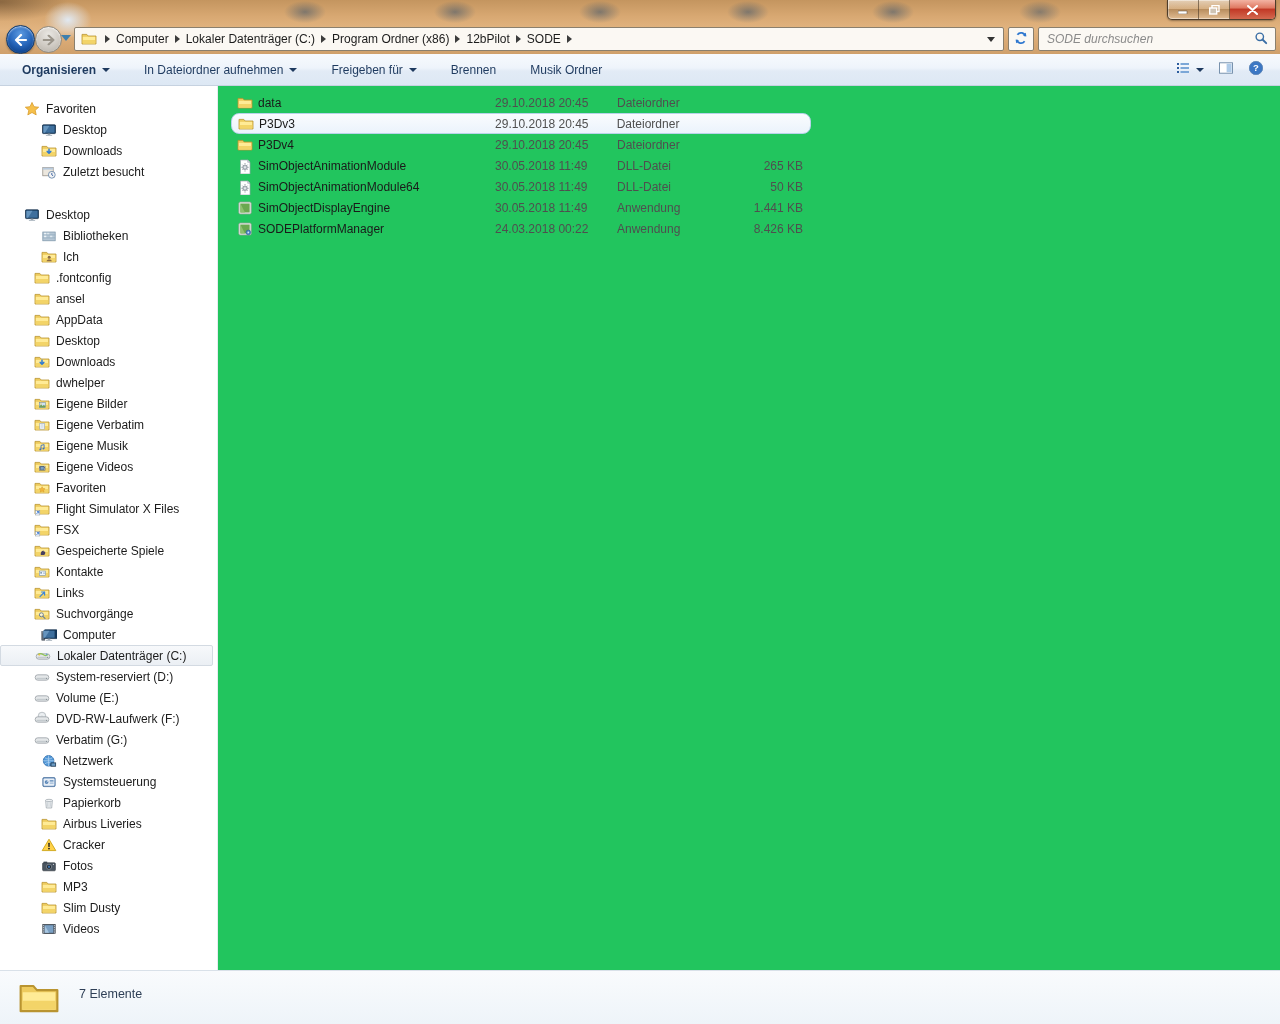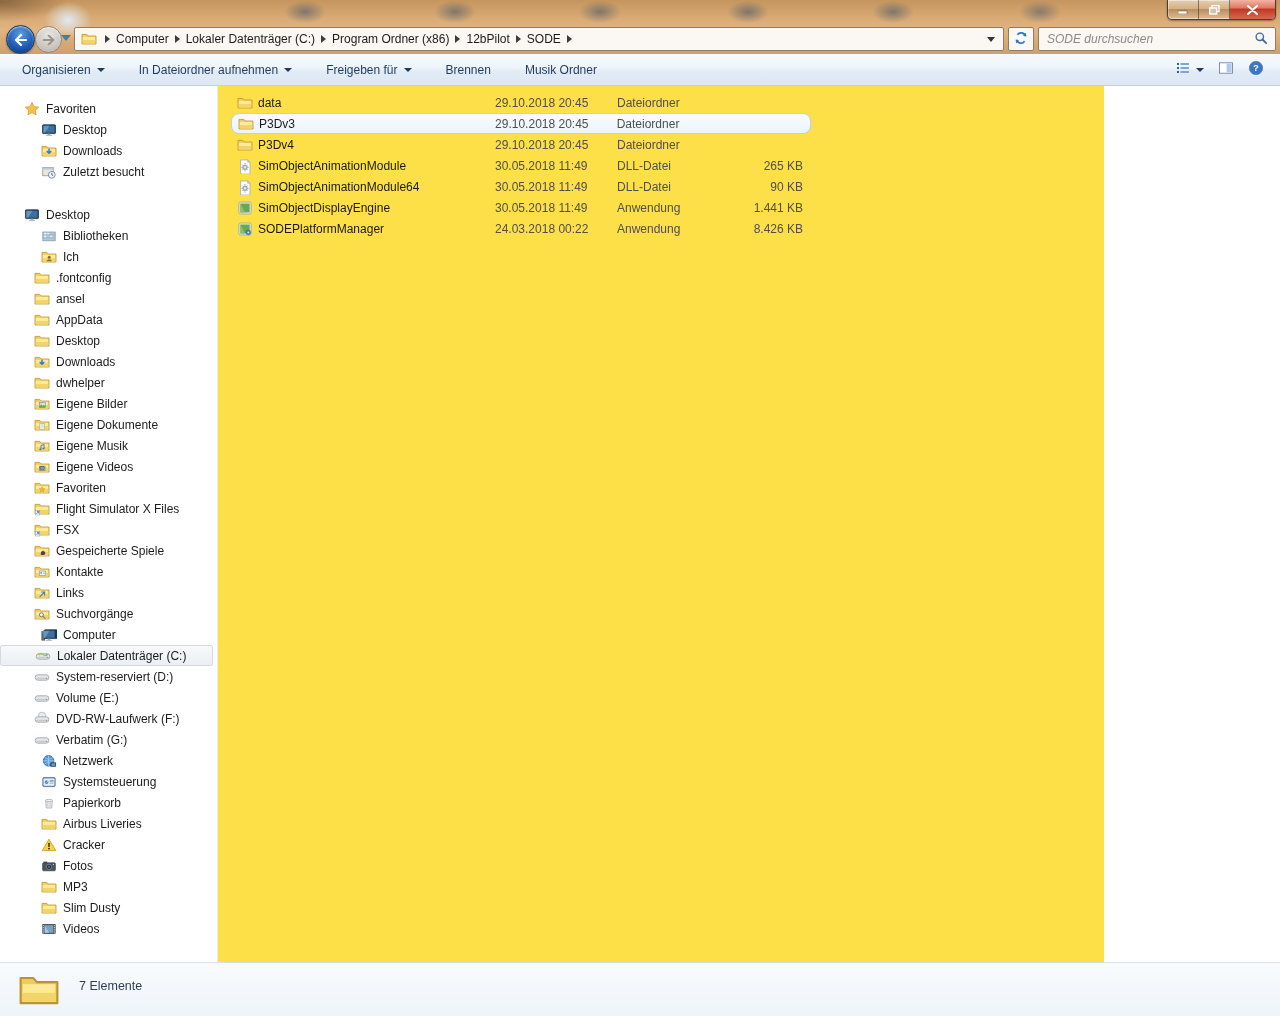--- a/index.html
+++ b/index.html
@@ -63,27 +63,27 @@
   .searchbox input{flex:1;border:none;outline:none;background:transparent;
     font-family:"Liberation Sans",sans-serif;font-size:12px;padding:0 4px 0 8px;color:#ef4444;}
   .searchbox input::placeholder{font-style:italic;color:#8a8a8a;opacity:1;}
   .search-mag{margin-right:6px;}
   
   .toolbar{position:absolute;top:54px;left:0;width:1280px;height:32px;
     background:linear-gradient(180deg,#f7fafd 0%,#eef4fb 45%,#e2ebf6 55%,#dde8f4 100%);
     border-bottom:1px solid #c6d2e0;box-sizing:border-box;display:flex;align-items:center;}
   .tbtn{display:flex;align-items:center;gap:6px;padding:5px 10px;margin-right:14px;
     color:#1e3a5f;font-size:12px;white-space:nowrap;cursor:default;border-radius:3px;}
-  .tbtn:first-child{margin-left:12px;}
+  .tbtn:first-child{margin-left:12px;font-weight:bold;}
   .tbtn .dd{width:0;height:0;border-left:4px solid transparent;border-right:4px solid transparent;
     border-top:4px solid #1e3a5f;}
   .tb-right{margin-left:auto;display:flex;align-items:center;gap:14px;padding-right:16px;}
   .tb-ico{display:flex;align-items:center;gap:5px;cursor:default;}
   
-  .content{position:absolute;top:86px;left:0;width:1104px;height:885px;background:#fde047;display:flex;}
+  .content{position:absolute;top:86px;left:0;width:1280px;height:885px;background:#22c55e;display:flex;}
   .sidebar{width:218px;border-right:1px solid #e7ebf0;box-sizing:border-box;
     padding-top:12px;overflow:hidden;background:#fff;}
   .srow{height:21px;display:flex;align-items:center;cursor:default;white-space:nowrap;}
   .srow .sicon{width:16px;height:16px;margin-right:6px;flex:0 0 16px;}
   .srow .slabel{font-size:12px;color:#1b1b1b;}
   .srow.l0{padding-left:24px;}
   .srow.l1{padding-left:41px;}
   .srow.l2{padding-left:34px;}
   .srow.sel{background:linear-gradient(180deg,#f7f9fb 0%,#ebeff4 100%);
     border:1px solid #d3dae2;border-radius:2px;height:19px;margin-right:4px;}
@@ -103,21 +103,21 @@
   .frow{display:flex;height:21px;align-items:center;width:580px;box-sizing:border-box;cursor:default;}
   .frow .cell{box-sizing:border-box;overflow:hidden;white-space:nowrap;}
   .frow .c-name{width:258px;display:flex;align-items:center;padding-left:6px;color:#1a1a1a;}
   .frow .c-date{width:122px;color:#4f4f4f;padding-left:6px;}
   .frow .c-type{width:116px;color:#4f4f4f;padding-left:6px;}
   .frow .c-size{width:84px;color:#4f4f4f;text-align:right;padding-right:8px;}
   .frow .ficon{width:16px;height:16px;margin-right:5px;flex:0 0 16px;}
   .frow.sel{background:linear-gradient(180deg,#fafcfe 0%,#ebf3fc 100%);
     border:1px solid #b8d3ea;border-radius:8px;height:21px;}
   
-  .details{position:absolute;bottom:8px;left:0;width:1280px;height:53px;
+  .details{position:absolute;bottom:0;left:0;width:1280px;height:53px;
     background:linear-gradient(180deg,#f9fbfd 0%,#eef4f9 100%);
     border-top:1px solid #d9e1e9;}
   .details .bigicon{position:absolute;left:18px;top:6px;}
   .details .dtext{position:absolute;left:79px;top:16px;font-size:12.5px;color:#2e3f56;}
 </style>
 </head>
 <body>
 
 <div class="glass">
   <div class="winbtns">
@@ -373,21 +373,21 @@
         <span class="slabel">Eigene Bilder</span>
       </div>
       <div class="srow l2">
         <span class="sicon"><svg width="16" height="16" viewBox="0 0 16 16" xmlns="http://www.w3.org/2000/svg">
             <path d="M1 3.4 L5.8 3.4 L7.2 5 L15 5 L15 13 L1 13 Z" fill="#eecb5e" stroke="#b99430" stroke-width="0.8" stroke-linejoin="round"></path>
   <path d="M1.8 5.8 H14.2 V12.4 H1.8 Z" fill="#ffeb96"></path>
   <path d="M1.8 9 H14.2 V12.4 H1.8 Z" fill="#f3d468"></path>
             <rect x="5.8" y="6.3" width="4.8" height="5.8" fill="#fff" stroke="#8aa0b8" stroke-width="0.6"></rect>
     <path d="M6.7 7.8 h3 M6.7 9 h3 M6.7 10.2 h3" stroke="#9bb0c4" stroke-width="0.5"></path>
           </svg></span>
-        <span class="slabel">Eigene Dokumente</span>
+        <span class="slabel">Eigene Verbatim</span>
       </div>
       <div class="srow l2">
         <span class="sicon"><svg width="16" height="16" viewBox="0 0 16 16" xmlns="http://www.w3.org/2000/svg">
             <path d="M1 3.4 L5.8 3.4 L7.2 5 L15 5 L15 13 L1 13 Z" fill="#eecb5e" stroke="#b99430" stroke-width="0.8" stroke-linejoin="round"></path>
   <path d="M1.8 5.8 H14.2 V12.4 H1.8 Z" fill="#ffeb96"></path>
   <path d="M1.8 9 H14.2 V12.4 H1.8 Z" fill="#f3d468"></path>
             <path d="M7 11.3 V7.4 l3.1-0.8 v4" stroke="#3b6fc4" stroke-width="0.9" fill="none"></path>
     <circle cx="6.3" cy="11.4" r="0.95" fill="#3b6fc4"></circle>
             <circle cx="9.4" cy="10.6" r="0.95" fill="#3b6fc4"></circle>
           </svg></span>
@@ -693,21 +693,21 @@
     <g stroke="#828c94" stroke-width="0.9">
                   <path d="M8 6.2 v-1.1 M8 12.4 v1.1 M5.5 9.3 h-1.1 M10.5 9.3 h1.1 M6.2 7.5 l-0.8-0.8 M9.8 11.1 l0.8 0.8 M6.2 11.1 l-0.8 0.8 M9.8 7.5 l0.8-0.8"></path>
                 </g>
     <circle cx="8" cy="9.3" r="2.3" fill="#b9c1c8" stroke="#828c94" stroke-width="0.7"></circle>
     <circle cx="8" cy="9.3" r="0.95" fill="#eef1f3"></circle>
               </svg></span>
             <span>SimObjectAnimationModule64</span>
           </span>
           <span class="cell c-date">30.05.2018 11:49</span>
           <span class="cell c-type">DLL-Datei</span>
-          <span class="cell c-size">90 KB</span>
+          <span class="cell c-size">50 KB</span>
         </div>
         <div class="frow">
           <span class="cell c-name">
             <span class="ficon"><svg width="16" height="16" viewBox="0 0 16 16" xmlns="http://www.w3.org/2000/svg">
                 <rect x="1.8" y="2" width="12.4" height="12" rx="1.5" fill="#dfe5df" stroke="#97a297" stroke-width="0.7"></rect>
     <rect x="3.4" y="3.6" width="9.2" height="8.8" fill="#6aa84f"></rect>
     <path d="M3.4 3.6 l4.6 8.8 h-4.6 Z" fill="#8cc06e"></path>
               </svg></span>
             <span>SimObjectDisplayEngine</span>
           </span>

